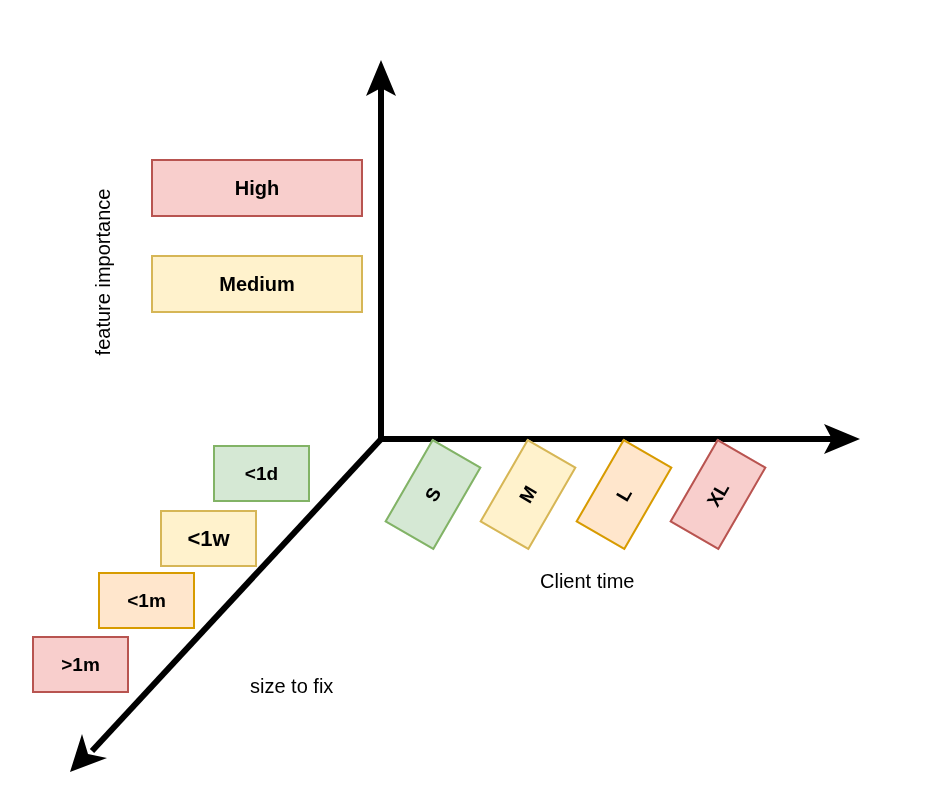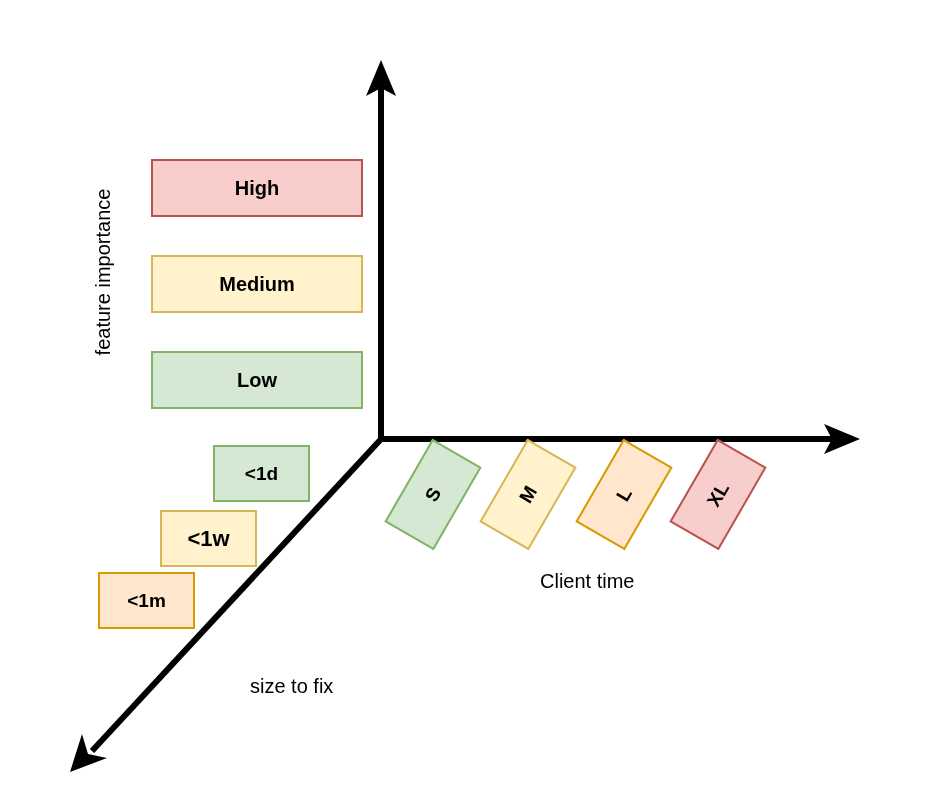--- a/index.html
+++ b/index.html
@@ -90,32 +90,32 @@
     <line x1="383" y1="437" x2="92" y2="751" stroke="#000" stroke-width="6"></line>
     <polygon points="70,772 82,734 88,754 107,758" fill="#000"></polygon>
   </svg>
 
   <div id="imp-high" class="box c-red">
     <span>High</span>
   </div>
   <div id="imp-medium" class="box c-yellow">
     <span>Medium</span>
   </div>
-  <div id="imp-low" class="box c-green">
-    <span>Low</span>
-  </div>
 
   <div id="time-1d" class="box c-green">
     <span>&lt;1d</span>
   </div>
   <div id="time-1w" class="box c-yellow">
     <span>&lt;1w</span>
   </div>
   <div id="time-1m" class="box c-orange">
     <span>&lt;1m</span>
+  </div>
+  <div id="time-gt" class="box c-red">
+    <span>&gt;1m</span>
   </div>
 
   <div id="size-s" class="box rot c-green">
     <span>S</span>
   </div>
   <div id="size-m" class="box rot c-yellow">
     <span>M</span>
   </div>
   <div id="size-l" class="box rot c-orange">
     <span>L</span>

